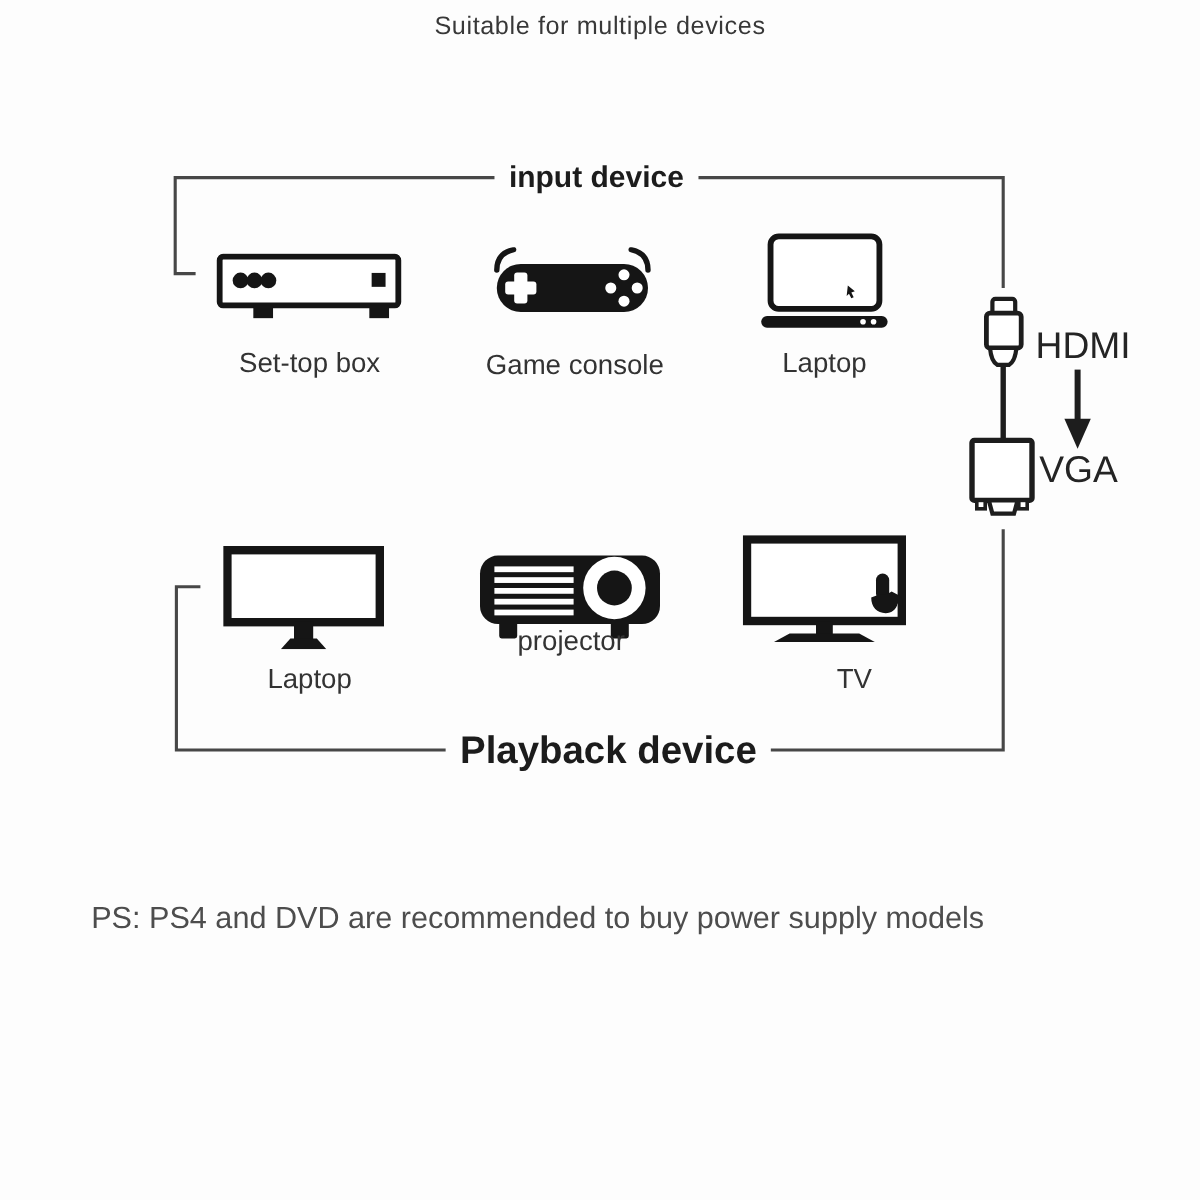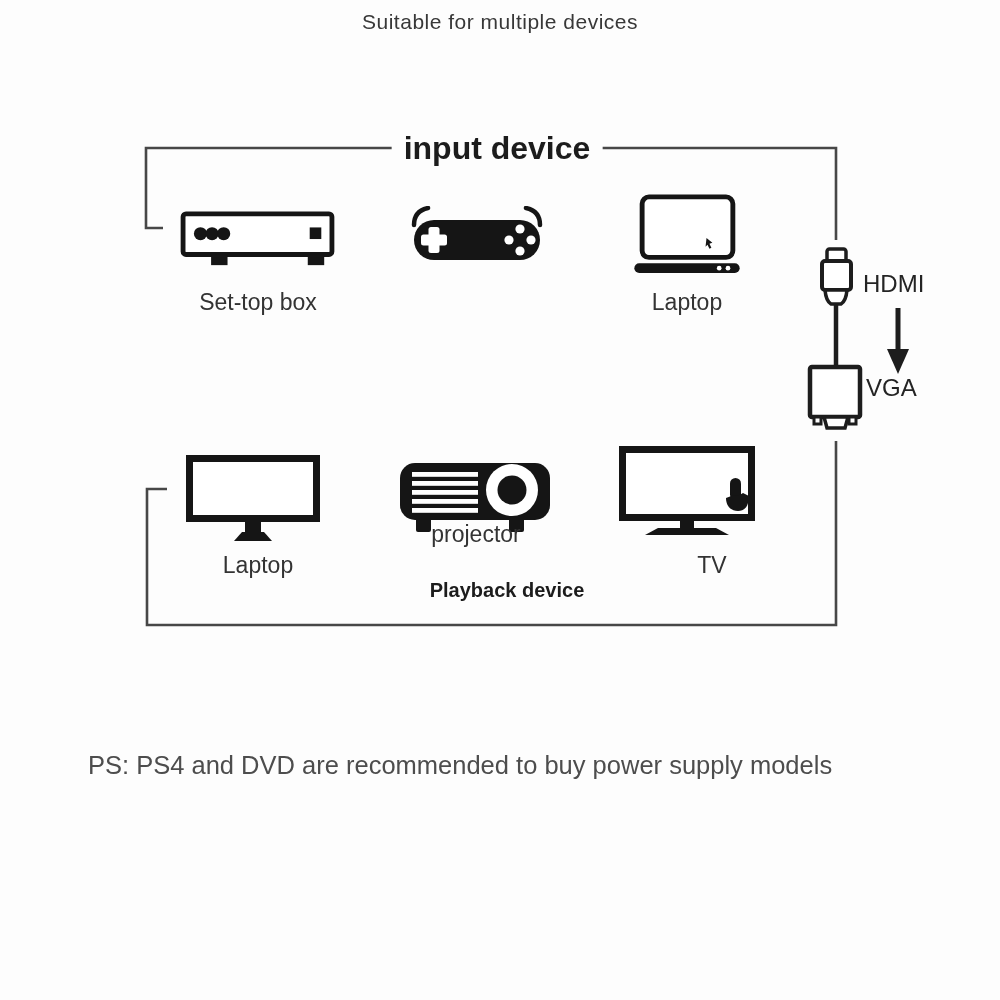--- a/index.html
+++ b/index.html
@@ -17,37 +17,37 @@
     position:relative; width:1000px; height:1000px;
     background:var(--background); overflow:hidden;
   }
   .page-title{
     position:absolute; left:500px; top:10px; transform:translateX(-50%);
     font-size:21px; color:var(--title); letter-spacing:.5px; white-space:nowrap;
   }
   svg.overlay{position:absolute; left:0; top:0; width:1000px; height:1000px;}
   .section-heading{
     position:absolute; transform:translateX(-50%);
-    font-size:32px; font-weight:700; color:var(--heading);
+    font-size:25px; font-weight:700; color:var(--heading);
     background:var(--background); padding:0 12px; white-space:nowrap; line-height:30px;
   }
   .heading-input{left:497px; top:133px;}
-  .heading-playback{left:507px; top:575px; font-size:20px; line-height:31px;}
+  .heading-playback{left:507px; top:610px; font-size:32px; line-height:31px;}
   .device{position:absolute;}
   .device-label{
     position:absolute; transform:translateX(-50%);
     font-size:23px; color:var(--label); white-space:nowrap;
   }
   .connector-label{
-    position:absolute; font-size:24px; color:#242424; white-space:nowrap;
+    position:absolute; font-size:31px; color:#242424; white-space:nowrap;
   }
   .label-hdmi{left:863px; top:270px;}
   .label-vga{left:866px; top:374px;}
   .note{
-    position:absolute; left:88px; top:751px;
+    position:absolute; left:76px; top:751px;
     font-size:25.5px; color:var(--note); white-space:nowrap;
   }
 </style>
 </head>
 <body>
 
 <div class="canvas">
 
   <svg class="overlay" viewBox="0 0 1000 1000">
 
@@ -112,20 +112,21 @@
     <svg width="110" height="80" viewBox="0 0 112 82">
       <rect x="10" y="3" width="93" height="62" rx="7" fill="#ffffff" stroke="var(--icon)" stroke-width="5"></rect>
       <path d="M76,45 l6,5 -3,1 2,4 -2,1 -2,-4 -2,2 Z" fill="var(--icon)"></path>
       <rect x="2" y="71" width="108" height="10" rx="5" fill="var(--icon)"></rect>
       <circle cx="89" cy="76" r="2.4" fill="#ffffff"></circle>
       <circle cx="98" cy="76" r="2.4" fill="#ffffff"></circle>
     </svg>
   </div>
 
   <div class="device-label" style="left:258px; top:289px;">Set-top box</div>
+  <div class="device-label" style="left:479px; top:291px;">Game console</div>
   <div class="device-label" style="left:687px; top:289px;">Laptop</div>
 
   <div class="connector-label label-hdmi">HDMI</div>
   <div class="connector-label label-vga">VGA</div>
 
   <div class="device" style="left:186px; top:455px;">
     <svg width="134" height="86" viewBox="0 0 134 86">
       <rect x="3.5" y="3.5" width="127" height="60" fill="#ffffff" stroke="var(--icon)" stroke-width="7"></rect>
       <rect x="59" y="63" width="16" height="15" fill="var(--icon)"></rect>
       <polygon points="48,86 86,86 78,77 56,77" fill="var(--icon)"></polygon>

